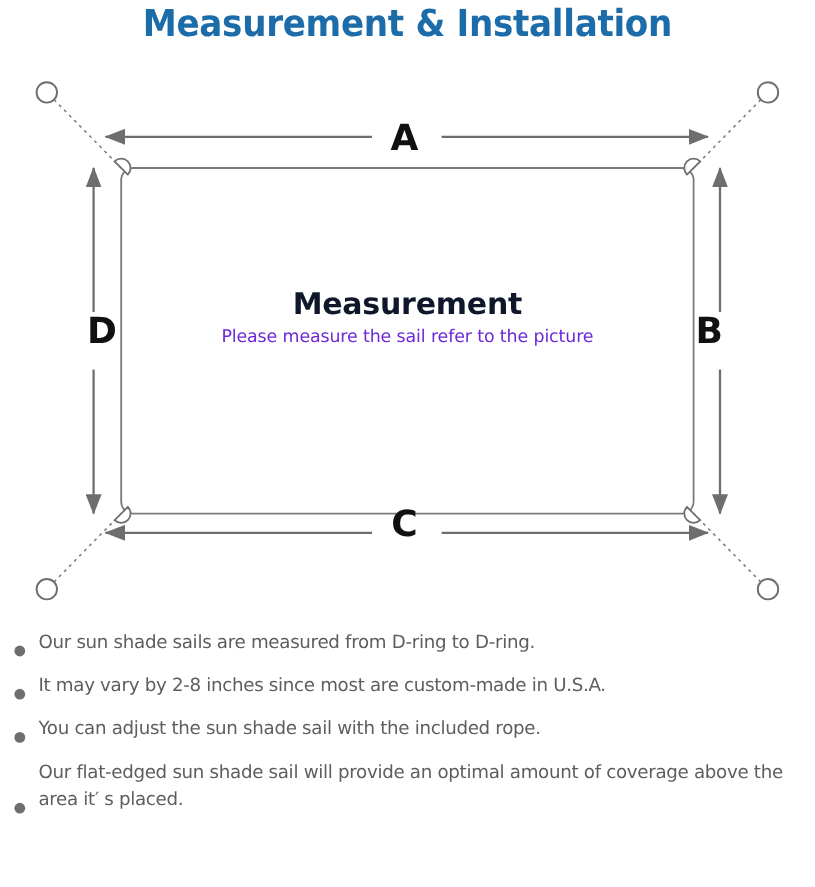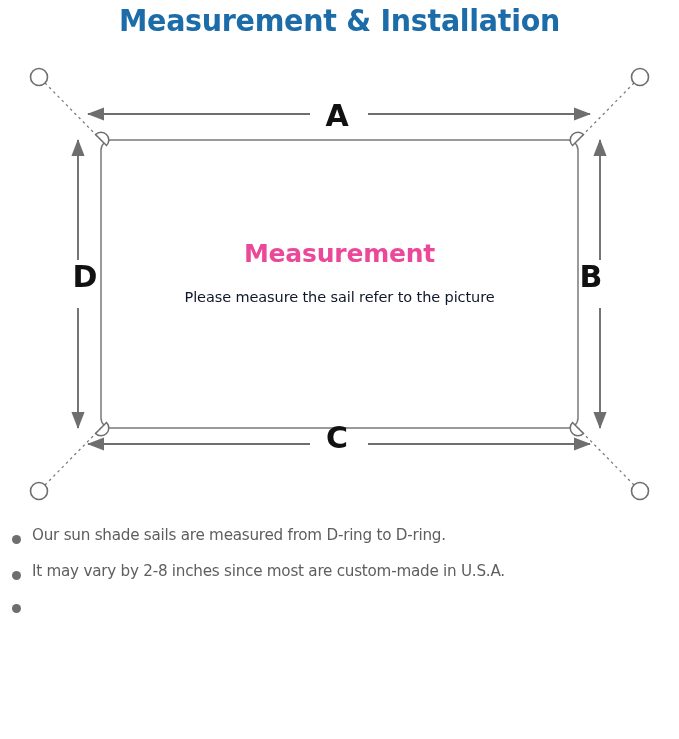--- a/index.html
+++ b/index.html
@@ -64,42 +64,42 @@
     position: absolute;
     left: 0;
     top: 195px;
     width: 679px;
     text-align: center;
   }
   #measurement-heading {
     font-family: "DejaVu Sans", sans-serif;
     font-size: 25px;
     font-weight: bold;
-    color: #ec4899;
+    color: #0f172a;
     line-height: 30px;
     letter-spacing: -0.2px;
   }
   #measurement-sub {
     font-family: "DejaVu Sans", sans-serif;
     font-size: 14.5px;
-    color: #0f172a;
+    color: #6d28d9;
     line-height: 24px;
-    margin-top: 16px;
+    margin-top: 0;
     letter-spacing: -0.1px;
   }
 
   #notes-list {
     position: absolute;
     left: 0;
     top: 524px;
     width: 679px;
   }
   .note-row {
     display: flex;
-    align-items: center;
+    align-items: flex-end;
     padding: 0 22px 0 12px;
     margin-bottom: 13px;
   }
   .note-bullet {
     width: 9px;
     height: 9px;
     border-radius: 50%;
     background: #6e6e6e;
     flex: 0 0 auto;
     margin-top: 8px;
@@ -183,14 +183,19 @@
   <div class="note-row">
     <span class="note-bullet"></span>
     <span class="note-text">Our sun shade sails are measured from D-ring to D-ring.</span>
   </div>
   <div class="note-row">
     <span class="note-bullet"></span>
     <span class="note-text">It may vary by 2-8 inches since most are custom-made in U.S.A.</span>
   </div>
   <div class="note-row">
     <span class="note-bullet"></span>
+    <span class="note-text">You can adjust the sun shade sail with the included rope.</span>
+  </div>
+  <div class="note-row">
+    <span class="note-bullet"></span>
+    <span class="note-text">Our flat-edged sun shade sail will provide an optimal amount of coverage above the area it′ s placed.</span>
   </div>
 </div>
 
 </body></html>

